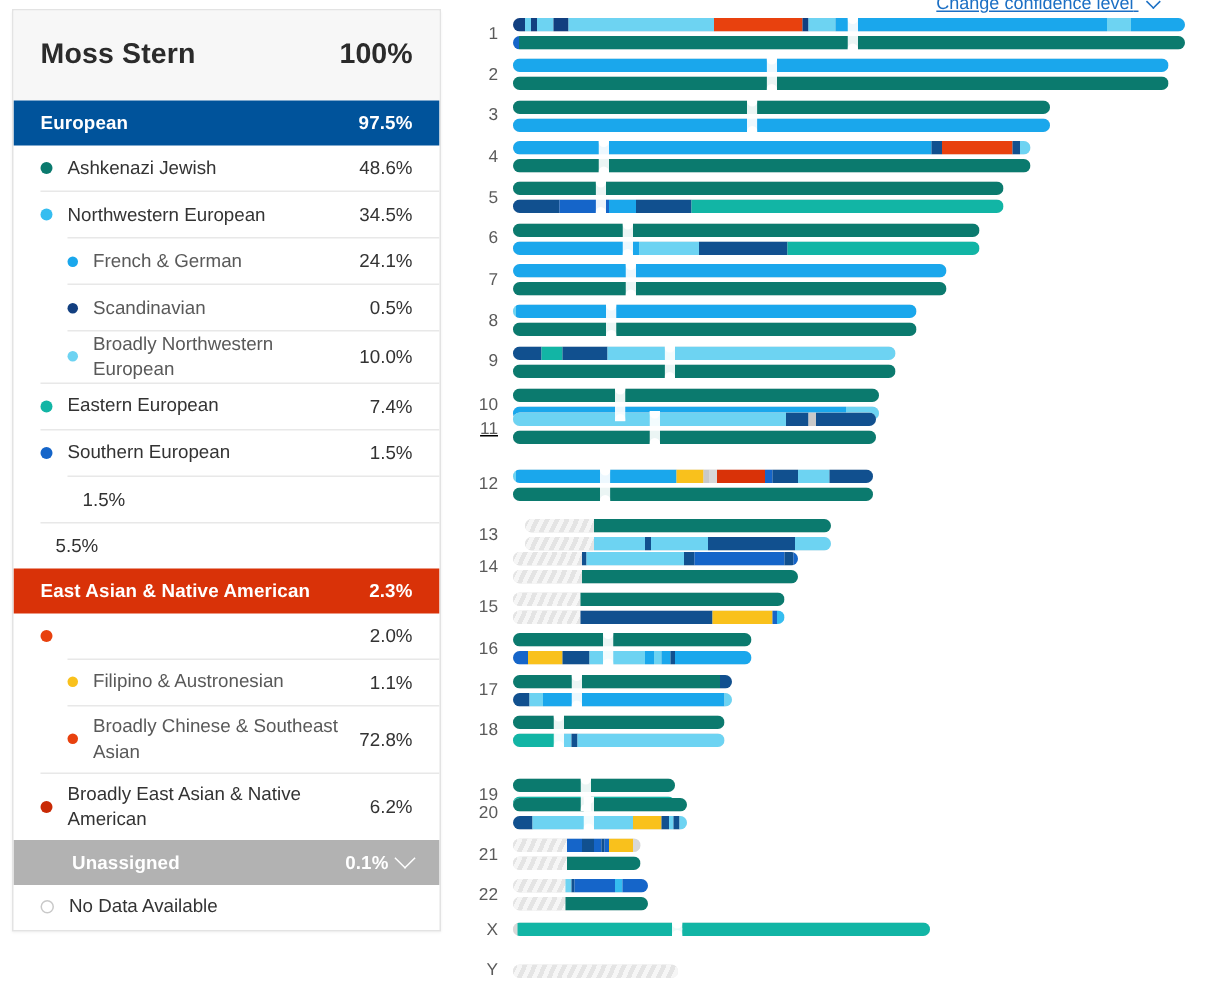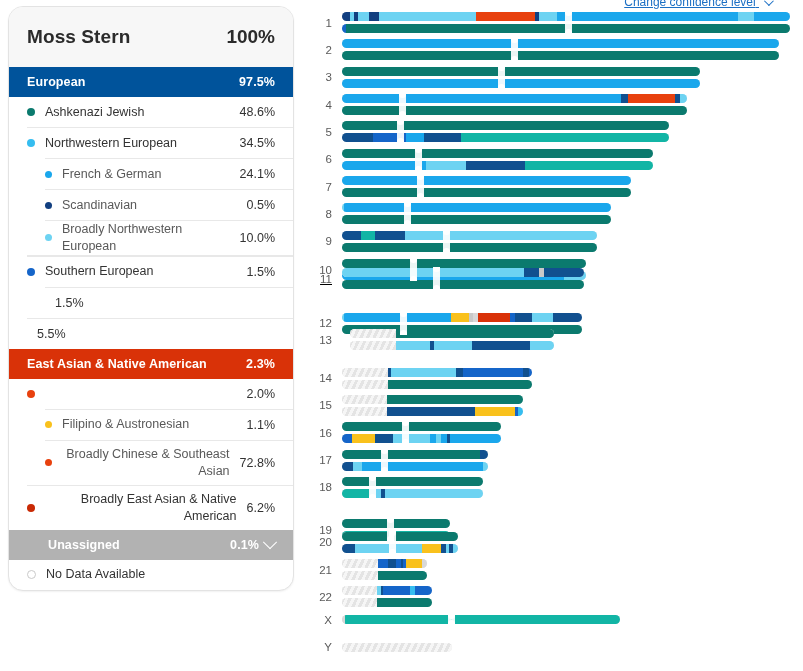--- a/index.html
+++ b/index.html
@@ -9,21 +9,21 @@
     font-family:"Liberation Sans","DejaVu Sans",sans-serif;
     -webkit-font-smoothing:antialiased;
   }
   #root{position:relative;width:803px;height:671px;background:#fff;}
 
   
   #sidebar{
     position:absolute;left:8px;top:6px;width:284px;
     background:#ffffff;
     border:1px solid #e3e3e3;
-    border-radius:15px;
+    border-radius:0;
     box-shadow:0 1px 2px rgba(0,0,0,.06);
     overflow:hidden;
   }
   .person-head{
     height:60px;display:flex;align-items:center;justify-content:space-between;
     padding:0 18px;background:#f7f7f7;
   }
   .person-name{font-size:19px;font-weight:bold;color:#2b2b2b;letter-spacing:.1px;}
   .person-pct{font-size:19px;font-weight:bold;color:#2b2b2b;}
 
@@ -51,21 +51,21 @@
 
   
   .lvl1{padding-left:18px;}
   .lvl2{padding-left:36px;}
   .lvl2 .anc-label{color:#595959;}
   .lvl2 .dot{width:7px;height:7px;}
 
   .sep{height:1px;background:#e8e8e8;margin-left:18px;}
   .sep.ind{margin-left:36px;}
 
-  .row-tall{min-height:44px;text-align:right;}
+  .row-tall{min-height:44px;}
 
   
   #chrom{
     position:absolute;left:300px;top:0;width:495px;height:671px;
   }
   .conf-link{
     position:absolute;right:24px;top:-5px;
     font-size:12px;color:#1b6fc4;white-space:nowrap;
   }
   .conf-caret{
@@ -158,20 +158,27 @@
         </div>
         <div class="sep ind"></div>
         <div class="anc-row lvl2">
           <div class="left">
             <span class="dot" style="background: rgb(109, 211, 242);"></span>
             <span class="anc-label">Broadly Northwestern European</span>
           </div>
           <span class="anc-pct">10.0%</span>
         </div>
         <div class="sep"></div>
+        <div class="anc-row lvl1">
+          <div class="left">
+            <span class="dot" style="background: rgb(18, 181, 165);"></span>
+            <span class="anc-label">Eastern European</span>
+          </div>
+          <span class="anc-pct">7.4%</span>
+        </div>
         <div class="sep"></div>
         <div class="anc-row lvl1">
           <div class="left">
             <span class="dot" style="background: rgb(21, 101, 201);"></span>
             <span class="anc-label">Southern European</span>
           </div>
           <span class="anc-pct">1.5%</span>
         </div>
         <div class="sep ind"></div>
         <div class="anc-row lvl2">
@@ -381,21 +388,21 @@
             <div class="strand">
               <div class="seg" style="left: 0%; width: 100%; background: rgb(11, 122, 110);"></div>
             </div>
             <div class="strand">
               <div class="seg" style="left: 0%; width: 91%; background: rgb(26, 167, 236);"></div>
               <div class="seg" style="left: 91%; width: 9%; background: rgb(109, 211, 242);"></div>
             </div>
             <div class="centro" style="left: calc(29.5% - 3.5px); top: -1px; height: 23px;"></div>
           </div>
         </div>
-        <div class="chr-row" style="top: 268px; text-decoration: underline;">
+        <div class="chr-row" style="top: 275px; text-decoration: underline;">
           <div class="chr-label">11</div>
           <div class="strands" style="width: 242px;">
             <div class="strand">
               <div class="seg" style="left: 0%; width: 75%; background: rgb(109, 211, 242);"></div>
               <div class="seg" style="left: 75%; width: 6.5%; background: rgb(17, 80, 143);"></div>
               <div class="seg" style="left: 81.5%; width: 1.8%; background: rgb(201, 201, 201);"></div>
               <div class="seg" style="left: 83.3%; width: 16.7%; background: rgb(17, 80, 143);"></div>
             </div>
             <div class="strand">
               <div class="seg" style="left: 0%; width: 100%; background: rgb(11, 122, 110);"></div>
@@ -417,21 +424,21 @@
               <div class="seg" style="left: 72%; width: 7%; background: rgb(17, 80, 143);"></div>
               <div class="seg" style="left: 79%; width: 9%; background: rgb(109, 211, 242);"></div>
               <div class="seg" style="left: 88%; width: 12%; background: rgb(17, 80, 143);"></div>
             </div>
             <div class="strand">
               <div class="seg" style="left: 0%; width: 100%; background: rgb(11, 122, 110);"></div>
             </div>
             <div class="centro" style="left: calc(25.5% - 3.5px); top: -1px; height: 23px;"></div>
           </div>
         </div>
-        <div class="chr-row" style="top: 329px; gap: 8px;">
+        <div class="chr-row" style="top: 346px; gap: 8px;">
           <div class="chr-label">13</div>
           <div class="strands" style="width: 204px;">
             <div class="strand">
               <div class="seg hatch" style="left: 0%; width: 22.5%;"></div>
               <div class="seg" style="left: 22.5%; width: 77.5%; background: rgb(11, 122, 110);"></div>
             </div>
             <div class="strand">
               <div class="seg hatch" style="left: 0%; width: 22.5%;"></div>
               <div class="seg" style="left: 22.5%; width: 16.5%; background: rgb(109, 211, 242);"></div>
               <div class="seg" style="left: 39%; width: 2%; background: rgb(17, 80, 143);"></div>

